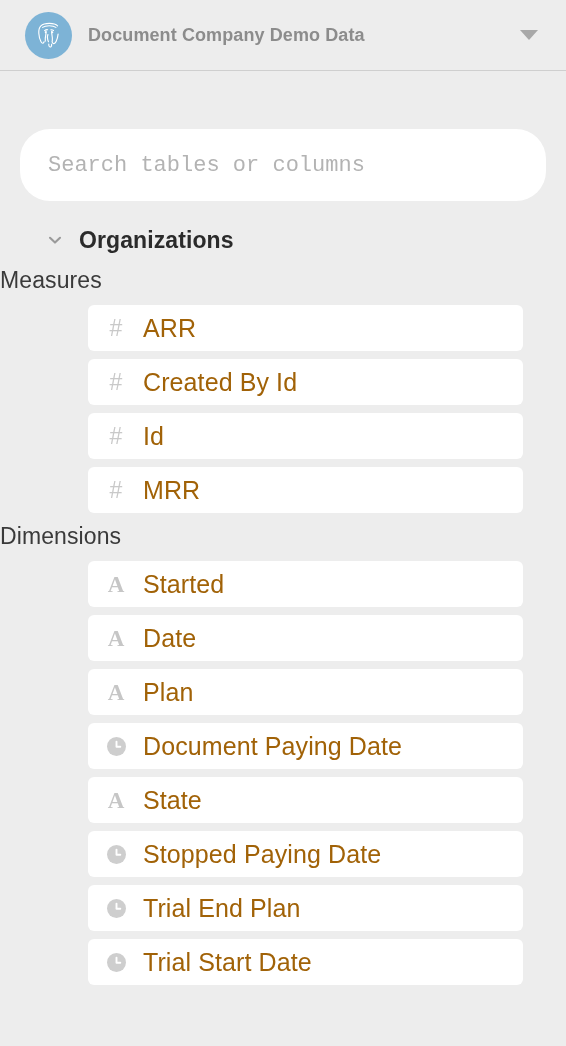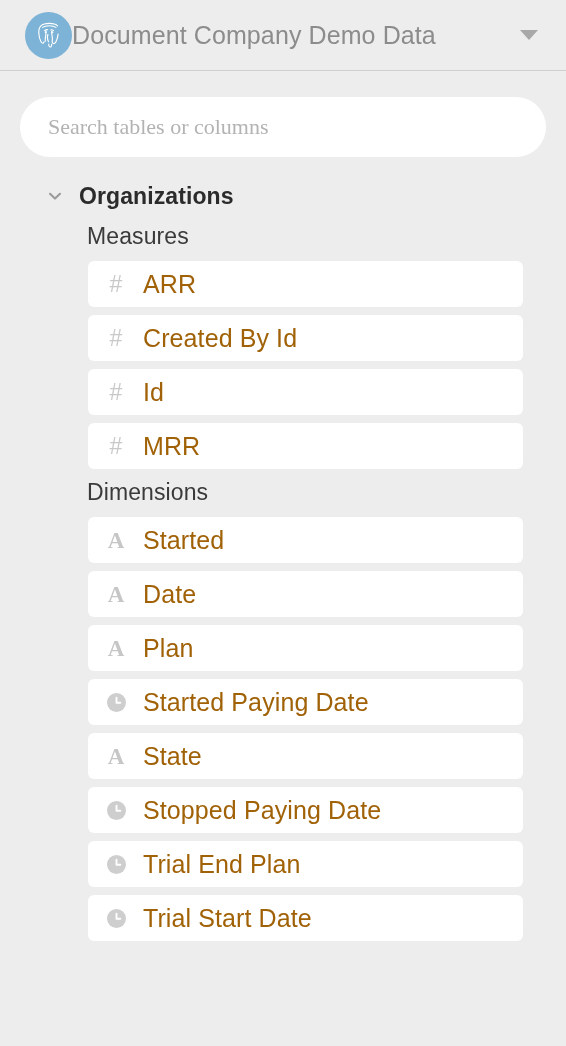--- a/index.html
+++ b/index.html
@@ -45,22 +45,23 @@
     background: #7db3d6;
     display: flex;
     align-items: center;
     justify-content: center;
     overflow: hidden;
   }
   .db-logo svg { display: block; }
 
   .header-title {
     flex: 1 1 auto;
-    font-size: 25px;
-    font-weight: 400;
+    margin-left: 16px;
+    font-size: 18px;
+    font-weight: 700;
     color: #8c8c8c;
     white-space: nowrap;
     overflow: hidden;
     text-overflow: ellipsis;
     letter-spacing: 0.1px;
   }
 
   .header-caret {
     flex: 0 0 auto;
     width: 26px;
@@ -86,29 +87,30 @@
   }
 
   
   .search-wrap {
     padding: 0 20px;
     margin-bottom: 22px;
   }
   .search-input {
     display: block;
     width: 526px;
-    height: 60px;
+    height: 72px;
     border: none;
     outline: none;
     border-radius: 30px;
     background: #ffffff;
-    font-family: Liberation Serif, serif;
+    font-family: Liberation Mono, monospace;
     font-size: 22px;
     color: #333333;
     padding: 0 28px;
+    margin-top: 32px;
   }
   .search-input::placeholder {
     color: #b3b3b3;
     font-size: 22px;
   }
 
   
   .group { padding-bottom: 4px; }
 
   .group-header {
@@ -131,21 +133,20 @@
     font-size: 23px;
     font-weight: bold;
     color: #2b2b2b;
     letter-spacing: 0.1px;
   }
 
   .subgroup-title {
     font-size: 23px;
     font-weight: 400;
     color: #3a3a3a;
-    padding-left: 87px;
     margin-top: 10px;
     margin-bottom: 11px;
     letter-spacing: 0.1px;
   }
 
   .field-list {
     list-style: none;
     padding: 0 43px 0 88px;
   }
 
@@ -296,21 +297,21 @@
             <span class="field-label">Plan</span>
           </li>
 
           <li class="field-row">
             <span class="field-icon">
               <svg width="19" height="19" viewBox="0 0 19 19" aria-hidden="true">
                 <circle cx="9.5" cy="9.5" r="9.5" fill="#cecece"></circle>
                 <path d="M9.5 4.6 V9.7 H13.3" fill="none" stroke="#ffffff" stroke-width="1.9" stroke-linecap="round" stroke-linejoin="round"></path>
               </svg>
             </span>
-            <span class="field-label">Started Paying Date</span>
+            <span class="field-label">Document Paying Date</span>
           </li>
 
           <li class="field-row">
             <span class="field-icon">
               <span class="icon-letter">A</span>
             </span>
             <span class="field-label">State</span>
           </li>
 
           <li class="field-row">

